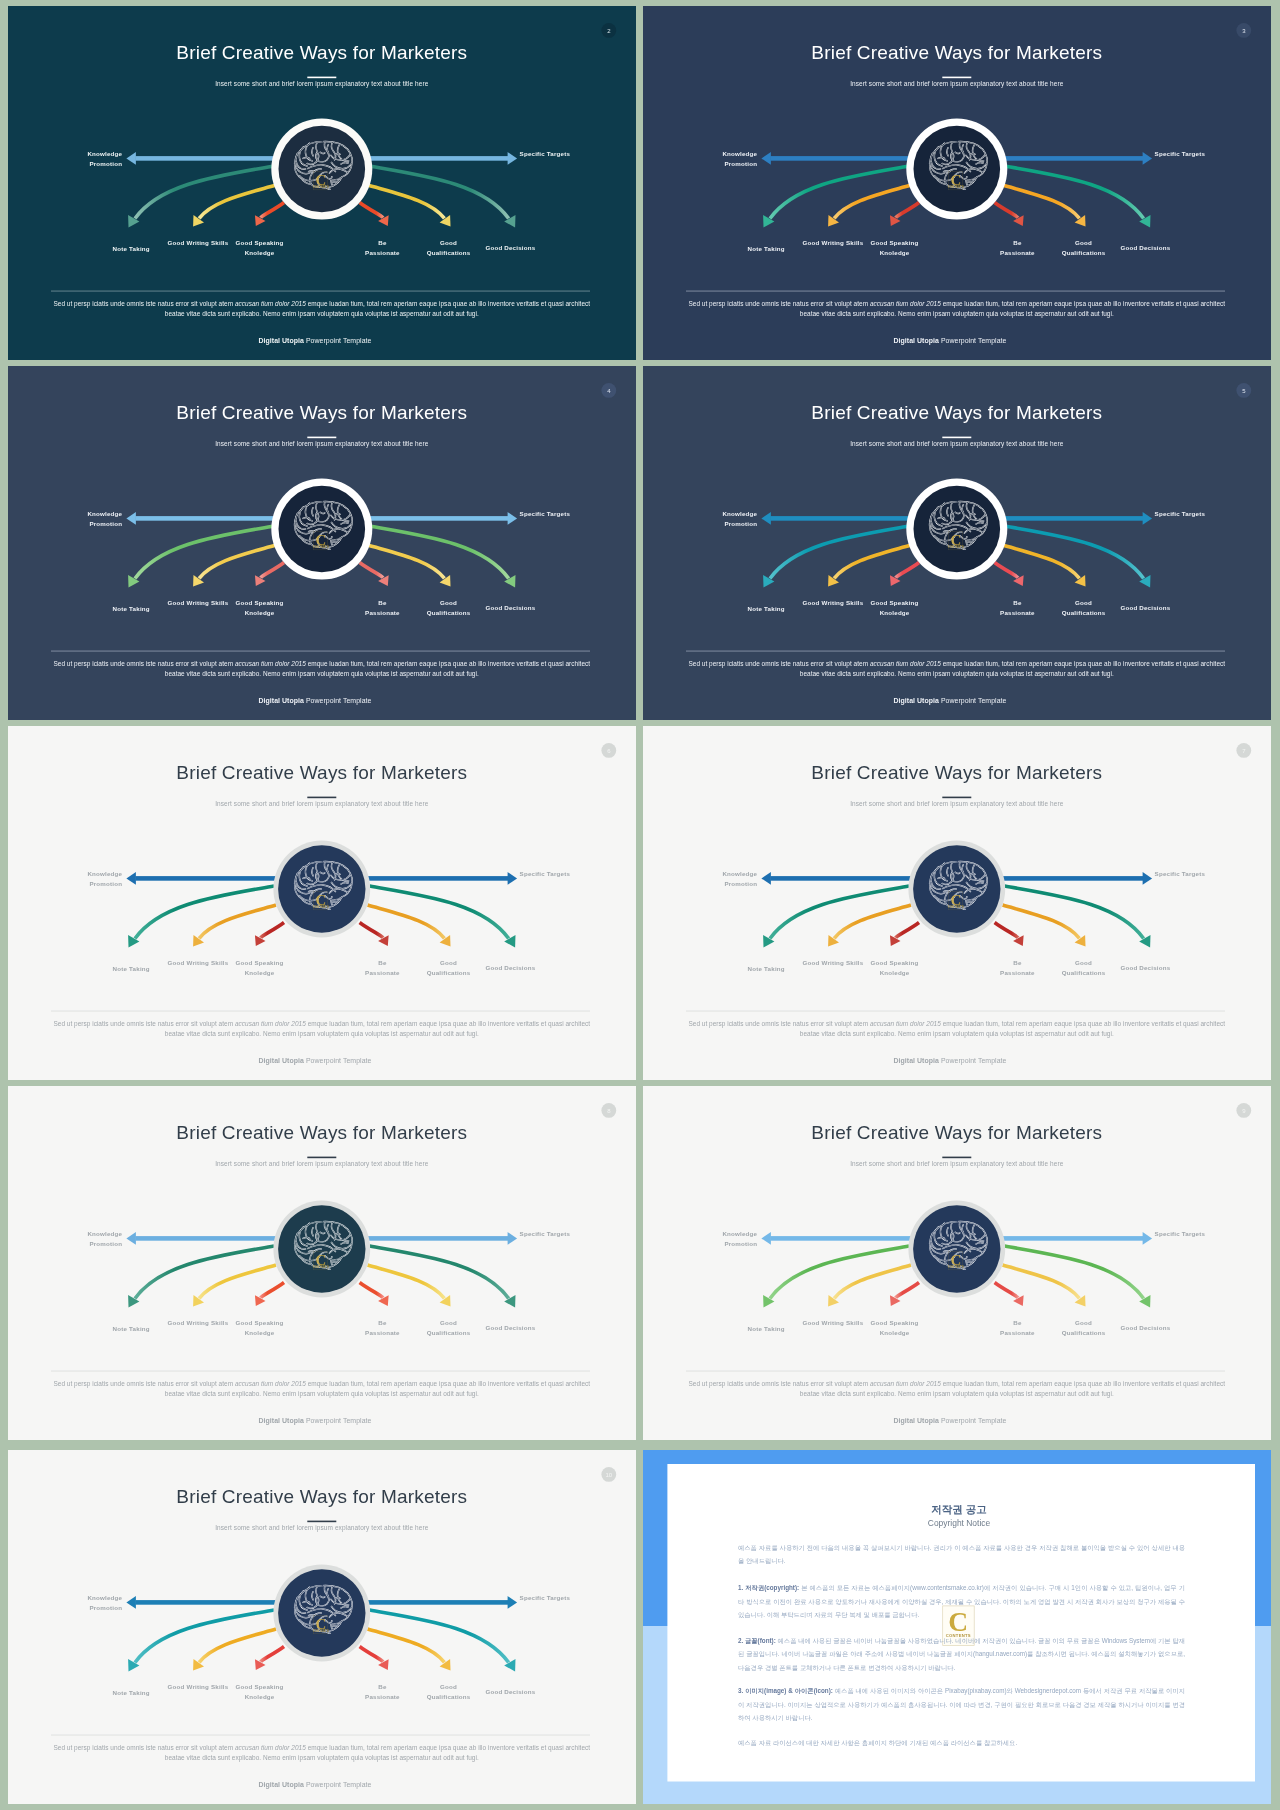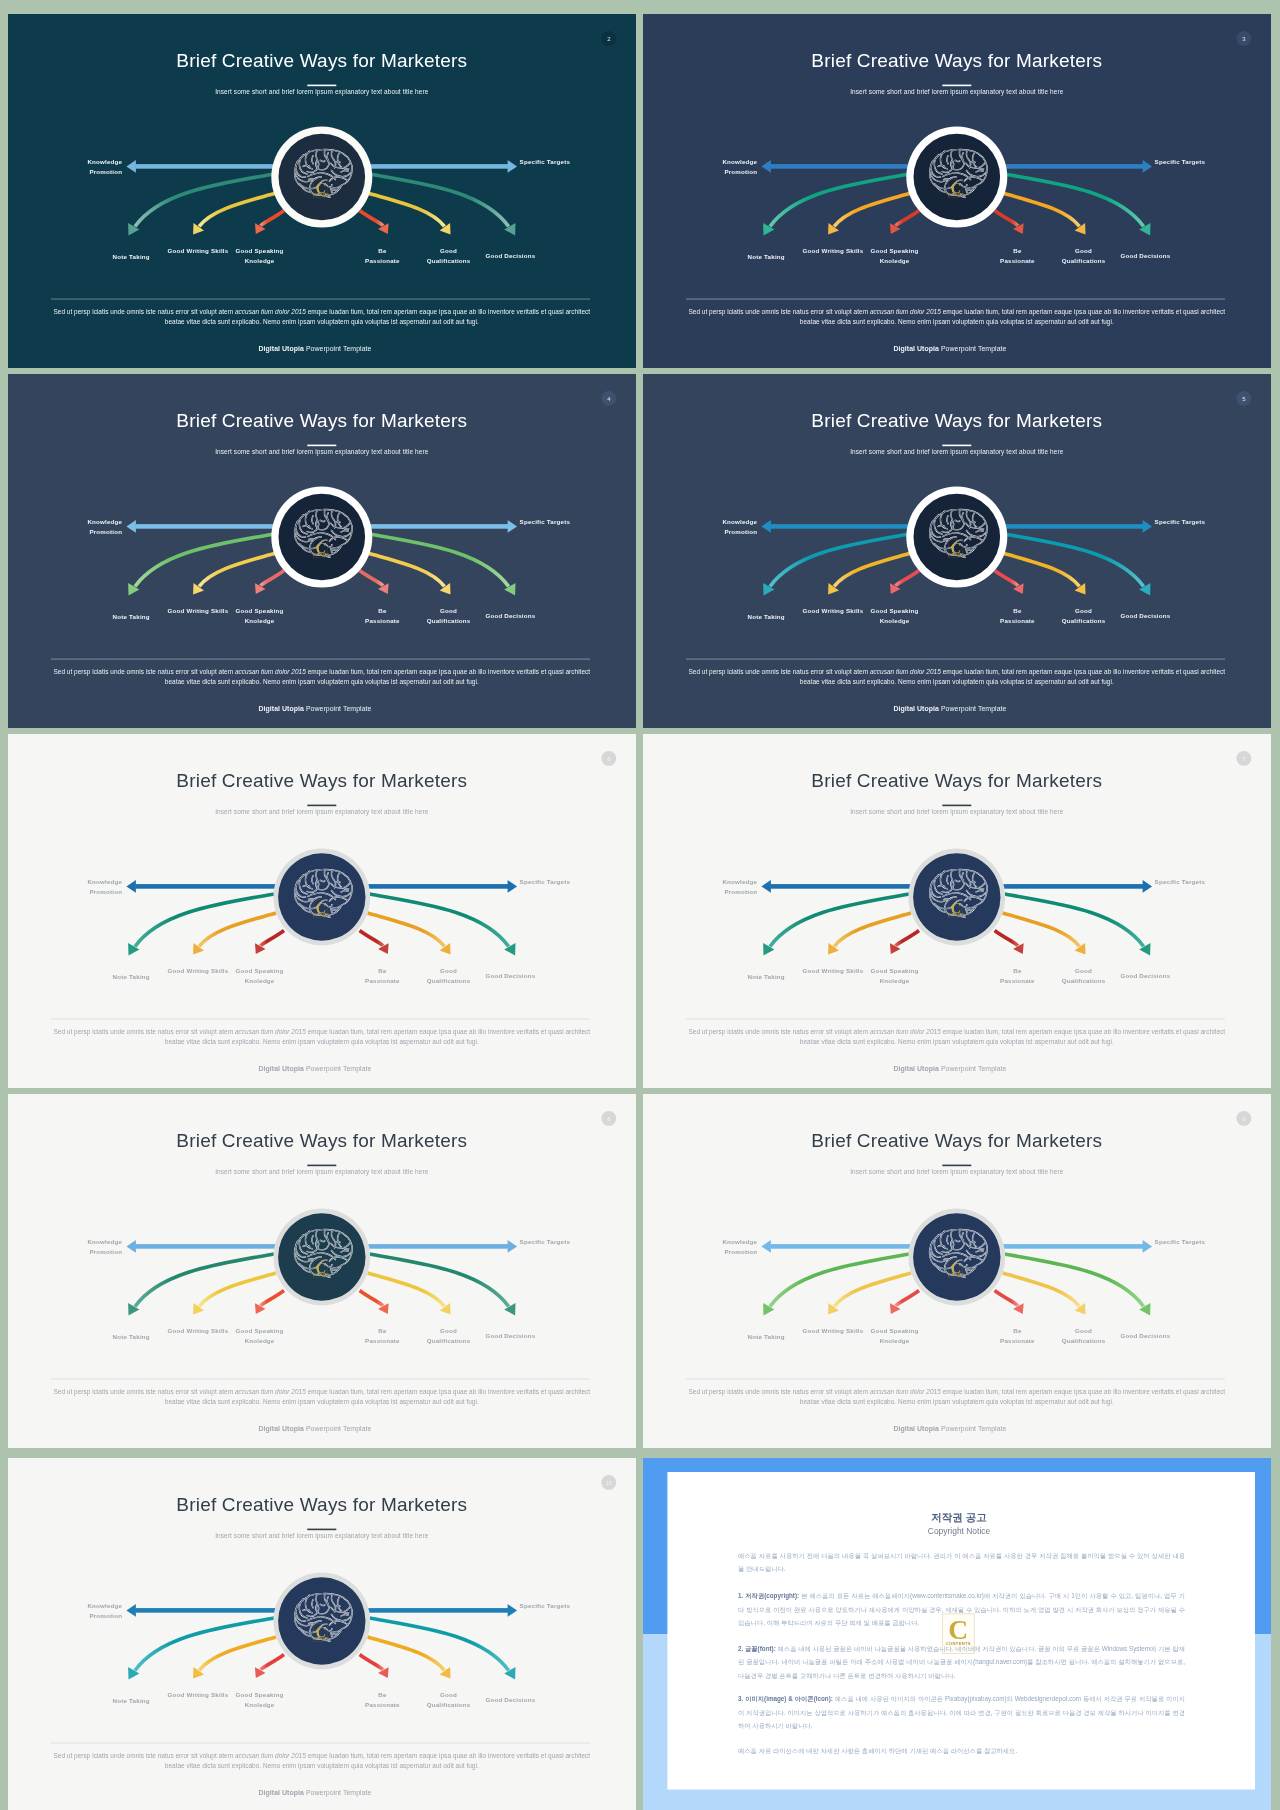--- a/index.html
+++ b/index.html
@@ -1,19 +1,19 @@
 <!DOCTYPE html>
 <html><head>
 <meta charset="utf-8">
 <title>Brief Creative Ways for Marketers</title>
 <style>
   html,body{margin:0;padding:0;}
   body{width:1280px;height:1810px;overflow:hidden;
        font-family:"Liberation Sans",sans-serif;background:#aec3ad;}
-  #grid{position:absolute;left:0;top:8px;width:1280px;height:1386px;}
+  #grid{position:absolute;left:0;top:0;width:1280px;height:1386px;}
   .slide{position:absolute;width:628px;height:354px;overflow:hidden;}
   .slide > svg{display:block;width:628px;height:354px;}
   .t-title{font-size:19px;font-weight:400;letter-spacing:0.2px;}
   .t-sub{font-size:6.48px;font-weight:400;letter-spacing:0.1px;}
   .t-lbl{font-size:6.2px;font-weight:700;letter-spacing:0.2px;}
   .t-body{font-size:6.47px;font-weight:400;letter-spacing:0.02px;}
   .t-foot{font-size:6.95px;font-weight:400;letter-spacing:0.05px;}
   .t-num{font-size:6px;font-weight:400;}
   .cp-ko{font-size:10.5px;font-weight:700;}
   .cp-en{font-size:8.45px;font-weight:400;}

